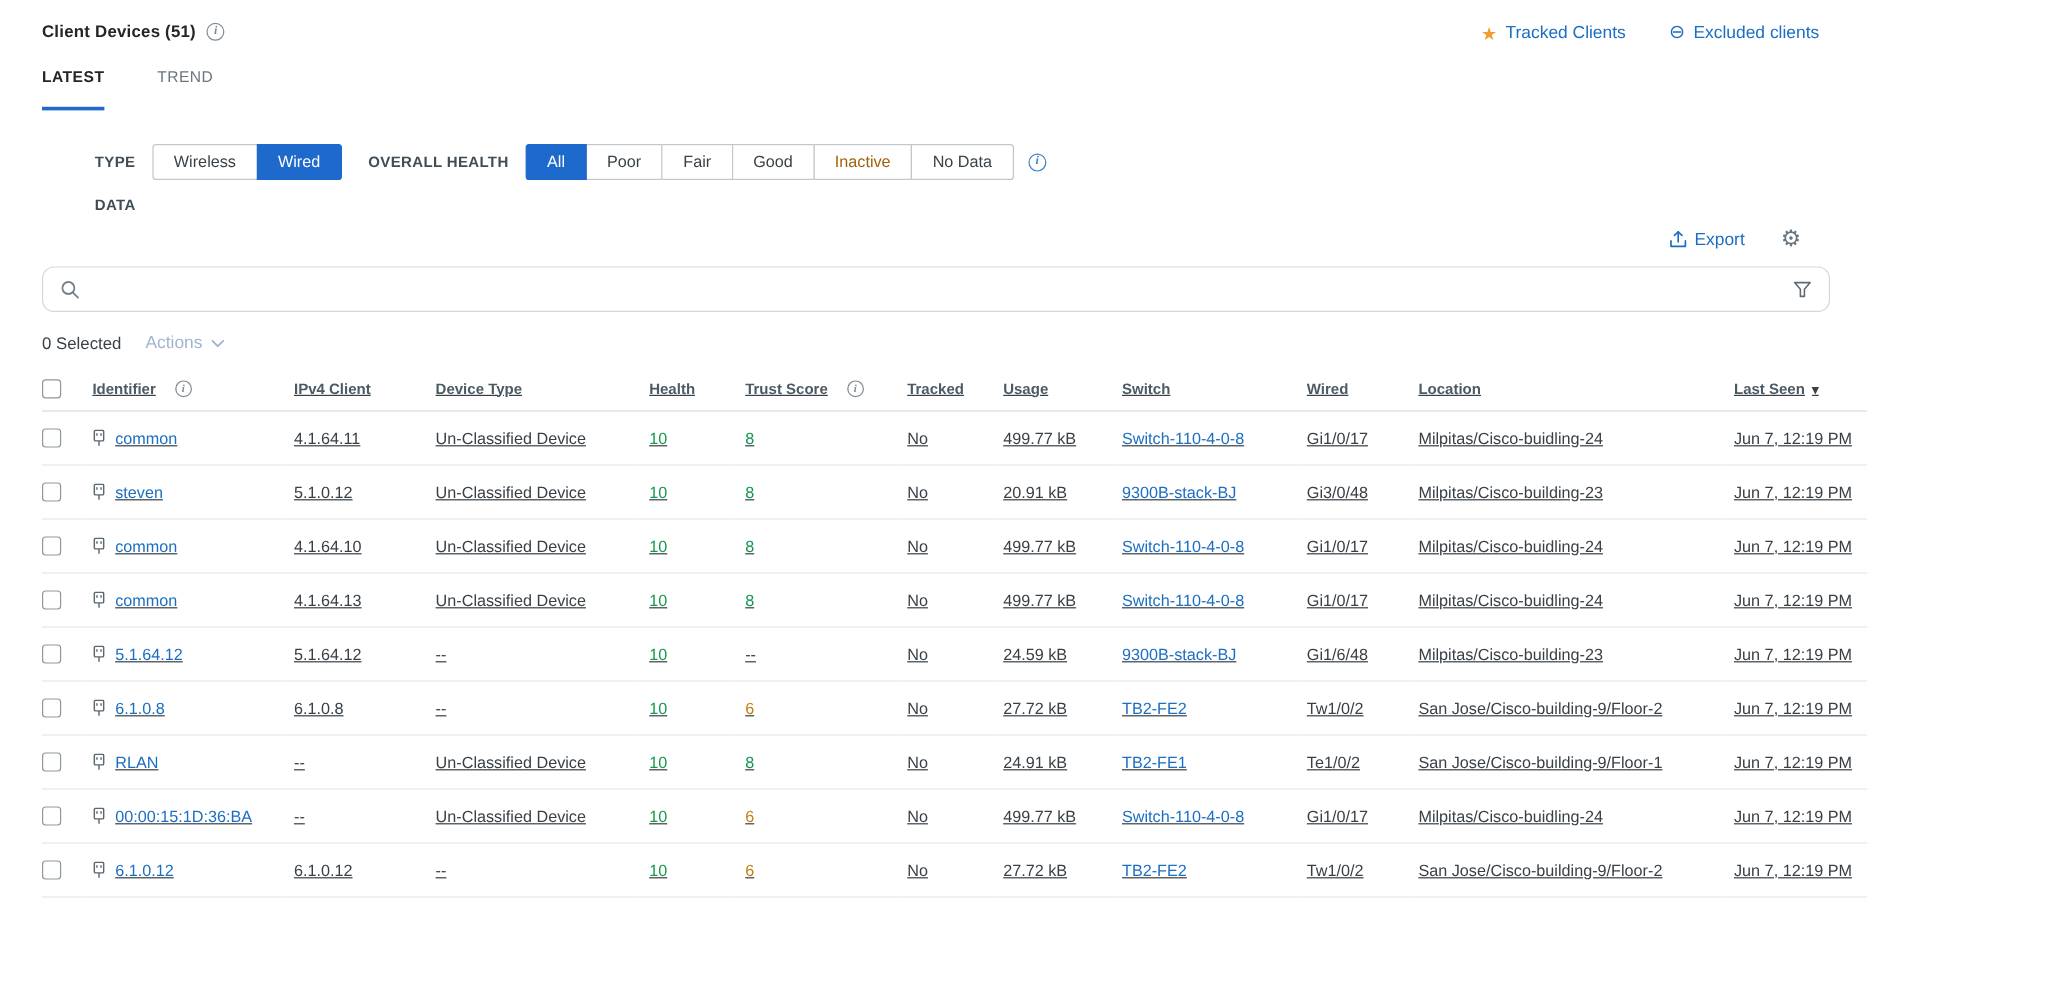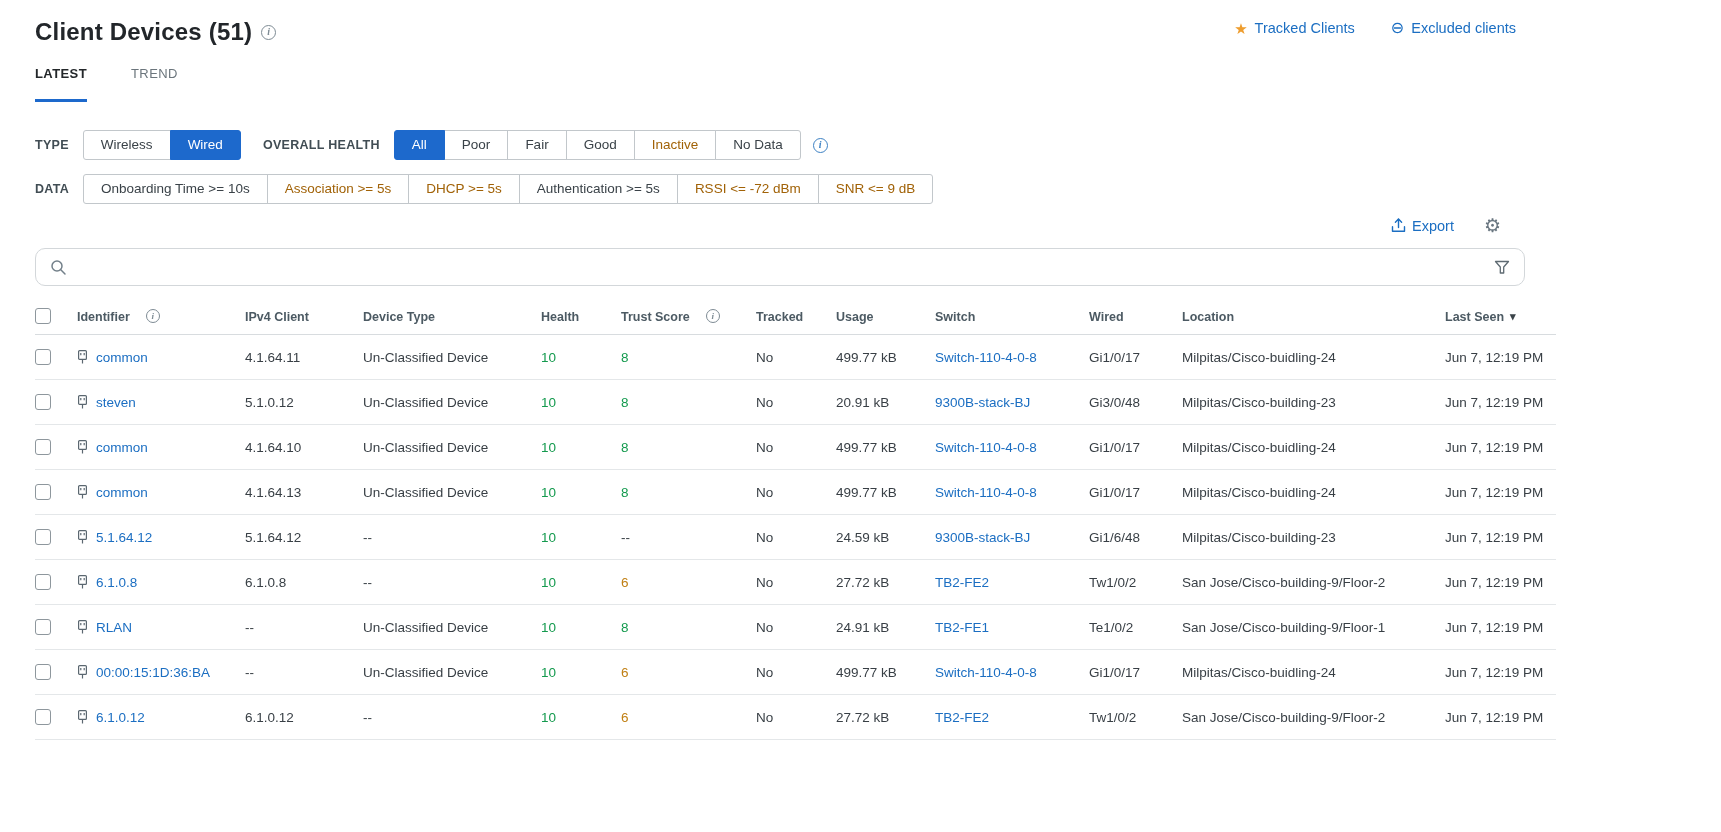--- a/index.html
+++ b/index.html
@@ -15,21 +15,21 @@
     font-family:"Liberation Sans", sans-serif;
     color:#383f45;
     min-width:1721px;
     min-height:832px;
   }
   .page{width:1521px;padding-top:18px;margin-left:35px;}
 
   
   .top-row{display:flex;justify-content:space-between;align-items:flex-start;}
   .title-wrap{display:flex;align-items:center;gap:9px;}
-  .title-wrap h1{margin:0;font-size:24px;font-weight:600;color:#22262a;letter-spacing:.2px;}
+  .title-wrap h1{margin:0;font-size:14px;font-weight:600;color:#22262a;letter-spacing:.2px;}
   .top-links{display:flex;gap:36px;padding-right:40px;padding-top:2px;}
   .top-link{display:flex;align-items:center;gap:7px;color:var(--link);font-size:14.5px;cursor:pointer;}
   .star-glyph{color:var(--star);font-size:15px;line-height:1;}
   .minus-glyph{color:var(--link);font-size:16px;line-height:1;}
 
   
   .info-icon{
     display:inline-flex;align-items:center;justify-content:center;
     width:15px;height:15px;border-radius:50%;
     border:1px solid #7e8b94;color:#7e8b94;
@@ -42,21 +42,21 @@
   
   .tabs{display:flex;margin-top:20px;}
   .tab{
     font-size:13px;letter-spacing:.4px;color:#6b757c;
     padding-bottom:18px;margin-right:44px;cursor:pointer;
     border-bottom:3px solid transparent;
   }
   .tab.active{color:#23272a;border-bottom-color:var(--accent);font-weight:600;}
 
   
-  .filter-row{display:flex;align-items:center;margin-top:28px;}
+  .filter-row{display:flex;align-items:center;margin-top:28px;margin-left:44px;}
   .filter-row + .filter-row{margin-top:14px;}
   .filter-label{
     font-size:12.5px;font-weight:bold;color:#414d54;letter-spacing:.3px;
     margin-right:14px;
   }
   .filter-label.inline{margin-left:22px;}
   .btn-group{display:flex;}
   .fbtn{
     font-family:"Liberation Sans", sans-serif;
     border:1px solid #c2c7cb;margin-left:-1px;background:#fff;
@@ -84,21 +84,21 @@
     font-family:"Liberation Sans", sans-serif;
   }
   .search-icon-svg,.funnel-svg{flex:0 0 auto;cursor:pointer;display:block;}
 
   
   .selection-row{display:flex;align-items:center;gap:20px;margin-top:18px;font-size:14px;}
   .sel-count{color:#3a4248;}
   .actions{display:flex;align-items:center;gap:7px;color:#9fb5d0;font-size:14.5px;cursor:pointer;}
 
   
-  table{border-collapse:collapse;table-layout:fixed;width:1521px;margin-top:12px;}
+  table{border-collapse:collapse;table-layout:fixed;width:1521px;margin-top:12px;text-decoration:underline;}
   th{
     text-align:left;font-size:12.5px;font-weight:600;color:#4c5a63;
     padding:10px 8px;border-bottom:1px solid #d8dcdf;white-space:nowrap;cursor:pointer;
   }
   th .hdr-txt{vertical-align:middle;}
   th .info-icon{margin-left:16px;vertical-align:middle;width:14px;height:14px;font-size:9px;}
   .sort-caret{margin-left:6px;font-size:11px;color:#3a4248;vertical-align:middle;}
   td{
     font-size:13.5px;color:#383f45;padding:14px 8px;border-bottom:1px solid #e4e7e9;
     white-space:nowrap;overflow:hidden;text-overflow:ellipsis;vertical-align:middle;
@@ -155,28 +155,20 @@
         <button class="fbtn">Fair</button>
         <button class="fbtn">Good</button>
         <button class="fbtn disabled">Inactive</button>
         <button class="fbtn">No Data</button>
       </div>
     <span class="info-icon blue group-info"></span>
   </div>
 
   <div class="filter-row">
     <span class="filter-label">DATA</span>
-    <div class="btn-group" id="data-group">
-        <button class="fbtn">Onboarding Time &gt;= 10s</button>
-        <button class="fbtn disabled">Association &gt;= 5s</button>
-        <button class="fbtn disabled">DHCP &gt;= 5s</button>
-        <button class="fbtn">Authentication &gt;= 5s</button>
-        <button class="fbtn disabled">RSSI &lt;= -72 dBm</button>
-        <button class="fbtn disabled">SNR &lt;= 9 dB</button>
-      </div>
   </div>
 
   <div class="toolbar-row">
     <span class="export">
       <svg width="15" height="15" viewBox="0 0 15 15" fill="none" stroke="currentColor" stroke-width="1.4" stroke-linecap="round" stroke-linejoin="round">
         <path d="M7.5 9.5 V1.3"></path>
           <path d="M4.4 4.2 L7.5 1.1 L10.6 4.2"></path>
           <path d="M1.5 8.8 V13.3 H13.5 V8.8"></path>
       </svg>
       <span>Export</span>
@@ -188,20 +180,29 @@
     <svg class="search-icon-svg" width="17" height="17" viewBox="0 0 17 17" fill="none" stroke="#73808a" stroke-width="1.5" stroke-linecap="round">
       <circle cx="7" cy="7" r="5"></circle>
         <path d="M10.8 10.8 L15 15"></path>
     </svg>
     <input type="text" value="" style="">
     <svg class="funnel-svg" width="16" height="15" viewBox="0 0 16 15" fill="none" stroke="#5f6b73" stroke-width="1.3" stroke-linejoin="round">
       <path d="M1.5 1.5 H14.5 L9.7 7 V13 H6.3 V7 Z"></path>
     </svg>
   </div>
 
+  <div class="selection-row">
+    <span class="sel-count">0 Selected</span>
+    <span class="actions">
+      <span>Actions</span>
+      <svg width="11" height="7" viewBox="0 0 11 7" fill="none" stroke="currentColor" stroke-width="1.5" stroke-linecap="round">
+        <path d="M1 1 L5.5 5.5 L10 1"></path>
+      </svg>
+    </span>
+  </div>
 
   <table>
     <colgroup>
       <col style="width:34px">
         <col style="width:168px">
         <col style="width:118px">
         <col style="width:178px">
       <col style="width:80px">
         <col style="width:135px">
         <col style="width:80px">

